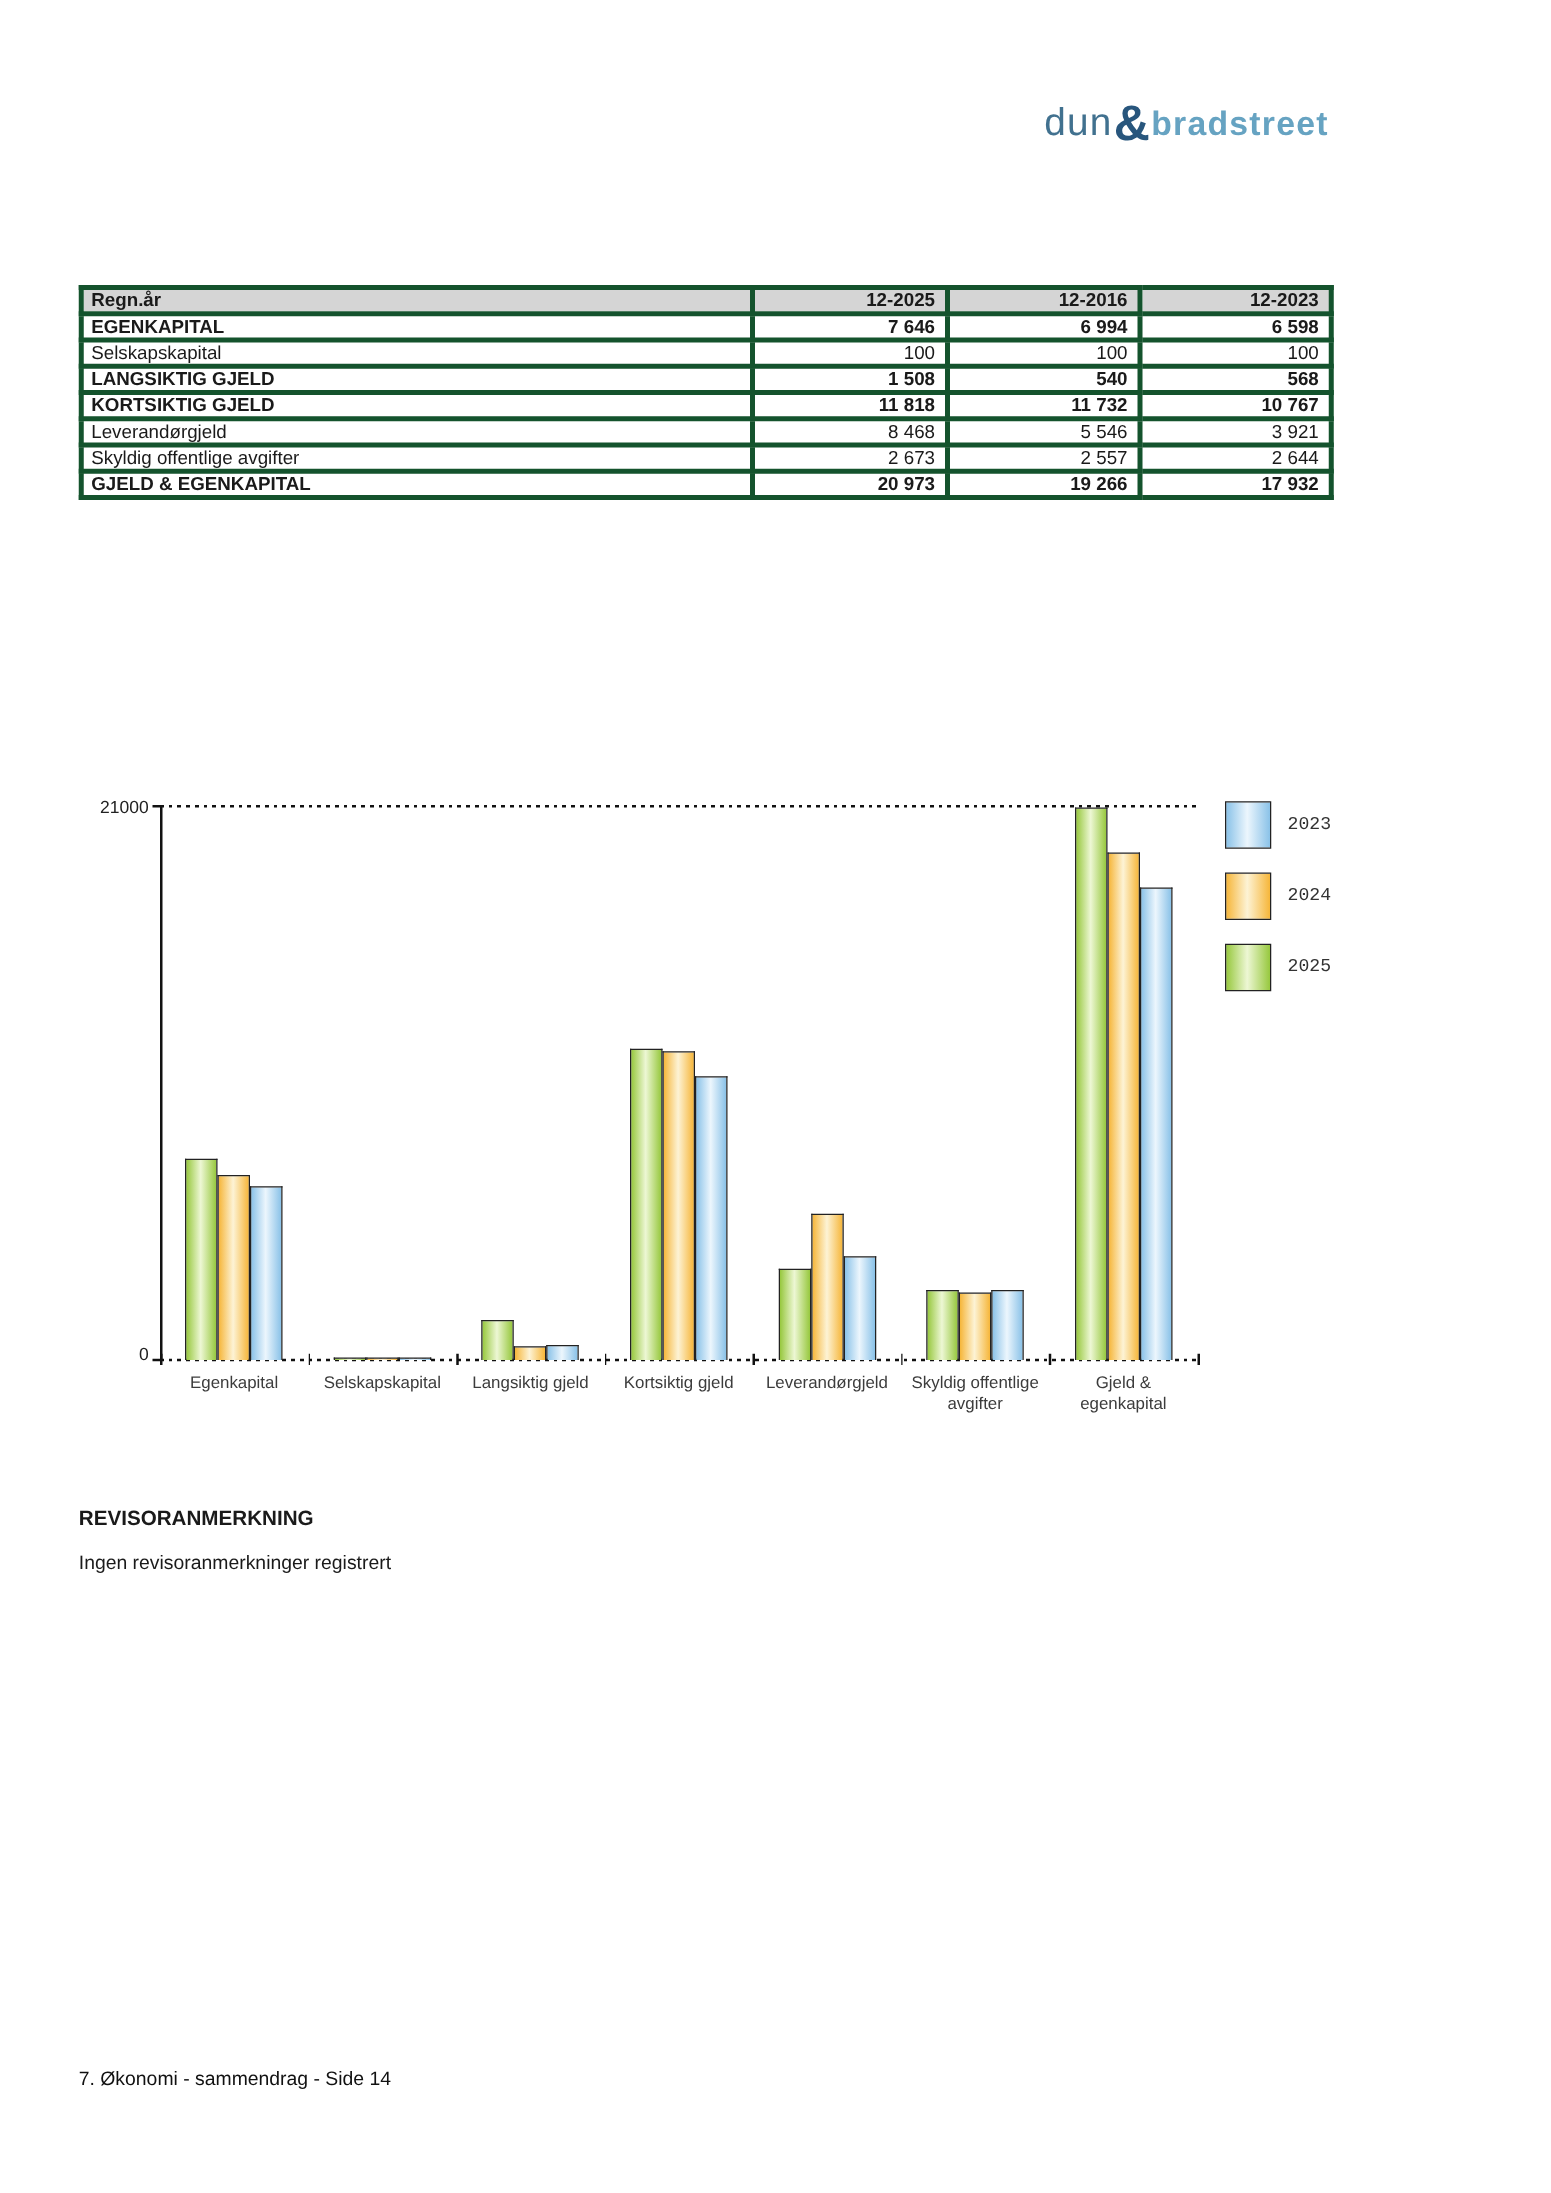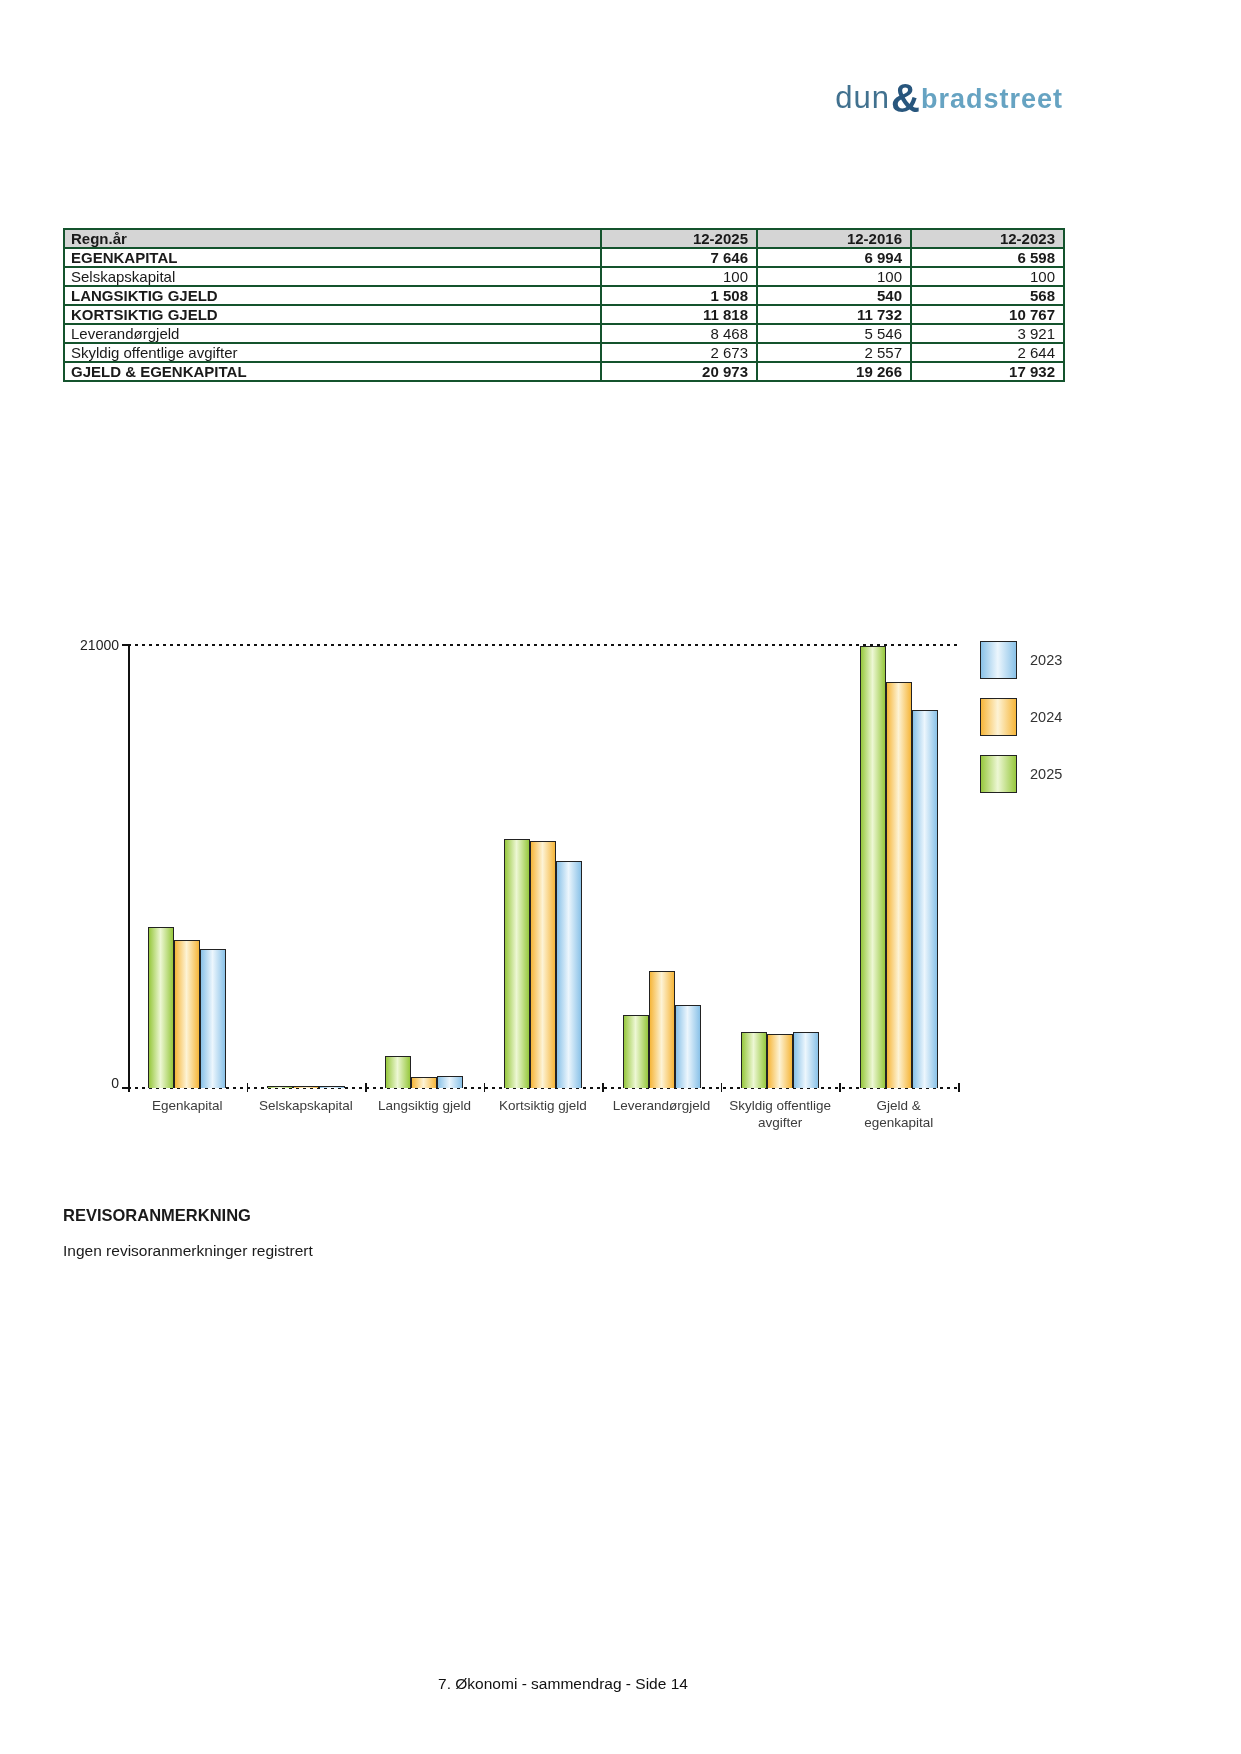--- a/index.html
+++ b/index.html
@@ -15,21 +15,21 @@
 
   
   .title-row { position:absolute; left:63px; top:201px; width:1000px; display:flex; justify-content:space-between; align-items:flex-end; }
   .sec-title { font-size:17px; font-weight:bold; }
   .units-note { font-size:15px; color:#222; }
 
   
   table.fin { position:absolute; left:63px; top:228px; width:1000px; border-collapse:collapse; table-layout:fixed; font-size:15px; }
   table.fin col.c0 { width:537px; } table.fin col.c1 { width:156px; }
   table.fin col.c2 { width:154px; } table.fin col.c3 { width:153px; }
-  table.fin th, table.fin td { border:2px solid #14532d; height:19px; padding:0 8px; vertical-align:middle; overflow:hidden; white-space:nowrap; }
+  table.fin th, table.fin td { border:4px solid #14532d; height:19px; padding:0 8px; vertical-align:middle; overflow:hidden; white-space:nowrap; }
   table.fin thead th { background:#d5d5d5; font-weight:bold; }
   table.fin th:first-child, table.fin td:first-child { text-align:left; padding-left:6px; }
   table.fin th + th, table.fin td + td { text-align:right; }
   table.fin tr.bold td { font-weight:bold; }
   table.fin { border:1.5px solid #000; }
 
   
   .chart { position:absolute; left:0; top:0; width:1241px; height:1140px;margin-top:20px; }
   .yaxis { position:absolute; left:128px; top:625px; width:1.5px; height:443px; background:#111; }
   .ytick-mark { position:absolute; height:1.5px; width:6px; background:#111; left:122px; }
@@ -37,30 +37,30 @@
   .ylab.max { top:617px; } .ylab.zero { top:1055px; }
   .dotline { position:absolute; left:128px; width:830px; height:2px;
              background-image:repeating-linear-gradient(90deg,#111 0 3px,transparent 3px 7px); }
   .gridtop { top:624px; } .baseline { top:1067px; }
   .plot { position:absolute; left:128px; top:625px; width:830px; height:443px; }
   .bar-group { position:absolute; bottom:0; display:flex; align-items:flex-end; justify-content:center; }
   .bar { width:26px; border:1px solid #222; border-bottom:none; }
   .base-tick { position:absolute; width:1.5px; height:9px; background:#111; top:1063px; }
   .cat-label { position:absolute; top:1077px; font-size:13.5px; color:#3c3c3c; text-align:center; line-height:17px; }
   .legend { position:absolute; left:980px; top:621px; }
-  .legend-item { display:flex; align-items:center; margin-bottom:19px; }
+  .legend-item { display:flex; align-items:center; margin-bottom:19px;font-family:Liberation Mono, monospace; }
   .legend-swatch { width:37px; height:38px; border:1px solid #222; }
   .legend-label { margin-left:13px; font-size:14.5px; color:#333; }
 
   
   .rev-head { position:absolute; left:63px; top:1206px; font-size:16.5px; font-weight:bold; }
   .rev-body { position:absolute; left:63px; top:1242px; font-size:15.5px; }
 
   
-  .footer { position:absolute; left:63px; top:1655px; width:1000px; text-align:center; font-size:15.5px; color:#111;margin-top:20px; }
+  .footer { position:absolute; left:63px; top:1655px; width:1000px; text-align:left; font-size:15.5px; color:#111; }
 </style>
 </head>
 <body>
 
 <div class="page">
 
   <div class="logo">
     <span class="dun">dun</span><span class="amp">&amp;</span><span class="brad">bradstreet</span>
   </div>
 

